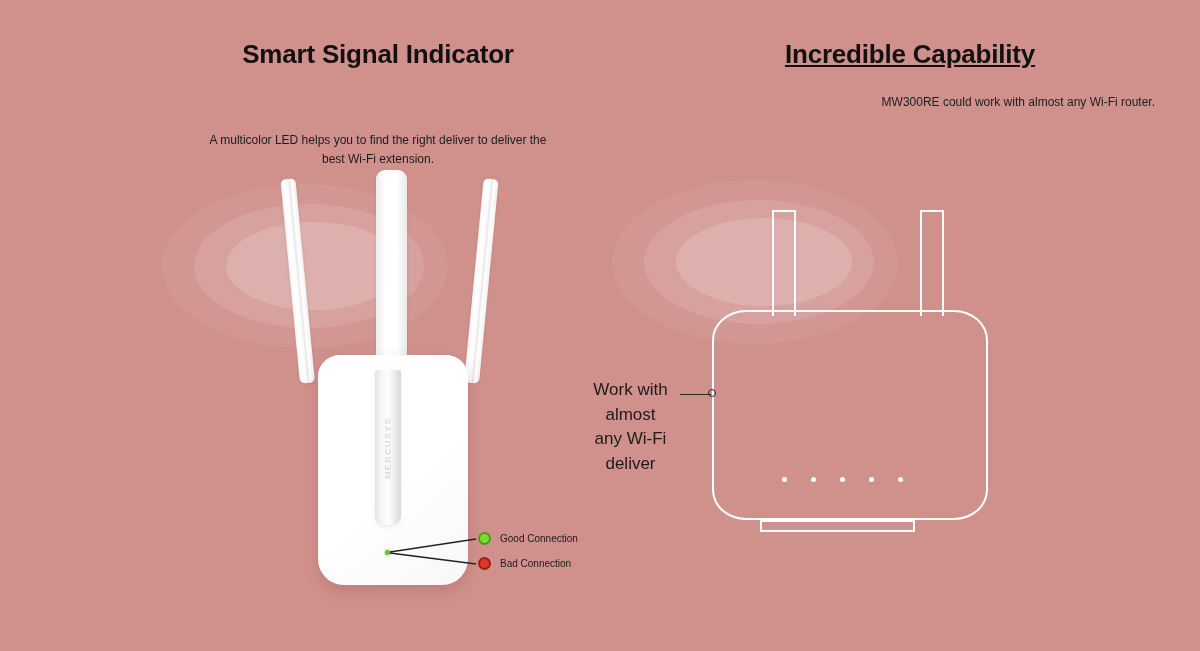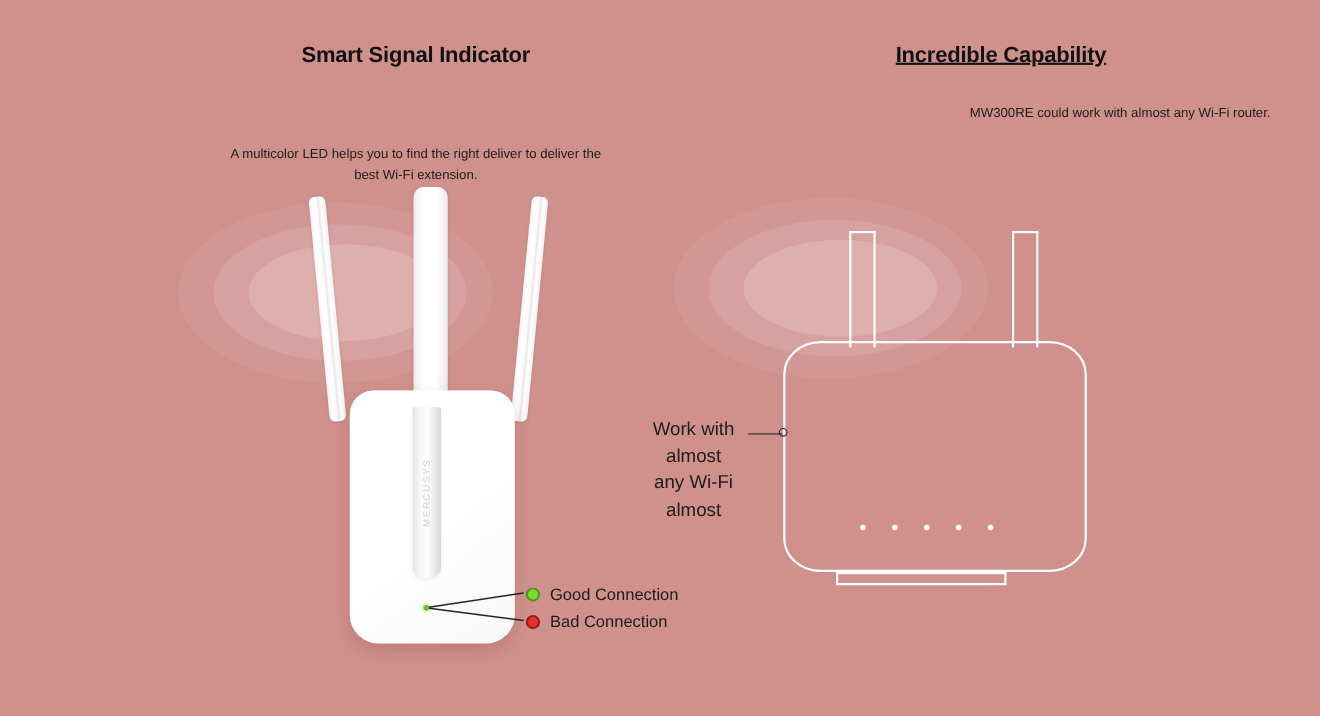--- a/index.html
+++ b/index.html
@@ -16,21 +16,21 @@
 
   
   .panel { position: absolute; top: 0; height: 651px; }
   #panel-left  { left: 0;   width: 620px; }
   #panel-right { left: 620px; width: 580px; }
 
   
   .heading {
     position: absolute;
     text-align: center;
-    font-size: 20px;
+    font-size: 26px;
     font-weight: bold;
     color: #111111;
     line-height: 1.28;
     letter-spacing: -0.2px;
   }
   #heading-left  { left: 178px; top: 38px; width: 400px; }
   #heading-right { left: 50px;  top: 38px; width: 480px; text-decoration: underline; }
 
   .subcopy {
     position: absolute;
@@ -131,21 +131,21 @@
   }
 
   
   #callout-left { position: absolute; left: 278px; top: 170px; width: 340px; height: 425px; }
   .legend-row { position: absolute; display: flex; align-items: center; gap: 9px; }
   #legend-good { left: 200px; top: 362px; }
   #legend-bad  { left: 200px; top: 387px; }
   .legend-dot { width: 13px; height: 13px; border-radius: 50%; flex: 0 0 auto; }
   .legend-dot.good { background: #7ddb2e; border: 2px solid #4f9a1c; }
   .legend-dot.bad  { background: #e0352b; border: 2px solid #9c1d16; }
-  .legend-label { font-size: 15px; color: #1b1b1b; white-space: nowrap; }
+  .legend-label { font-size: 10px; color: #1b1b1b; white-space: nowrap; }
 
   
   #router { position: absolute; left: 700px; top: 210px; width: 300px; height: 380px; }
   .r-line { position: absolute; border: 2px solid #ffffff; }
   #r-ant-l { left: 72px; top: 0px;  width: 24px; height: 106px; border-bottom: none; }
   #r-ant-r { left: 220px; top: 0px; width: 24px; height: 106px; border-bottom: none; }
   #r-body {
     left: 12px; top: 100px; width: 276px; height: 210px;
     border-radius: 34px / 30px;
   }
@@ -241,19 +241,19 @@
       <span class="r-led"></span>
       <span class="r-led"></span>
       <span class="r-led"></span>
       <span class="r-led"></span>
     </div>
   </div>
 
   <div id="callout-right">
     <div id="callout-right-text">
       <div>Work with almost</div>
-      <div>any Wi-Fi almost</div>
+      <div>any Wi-Fi deliver</div>
     </div>
     <div id="callout-right-line"></div>
     <div id="callout-right-knob"></div>
   </div>
 
 </div>
 
 </body></html>

